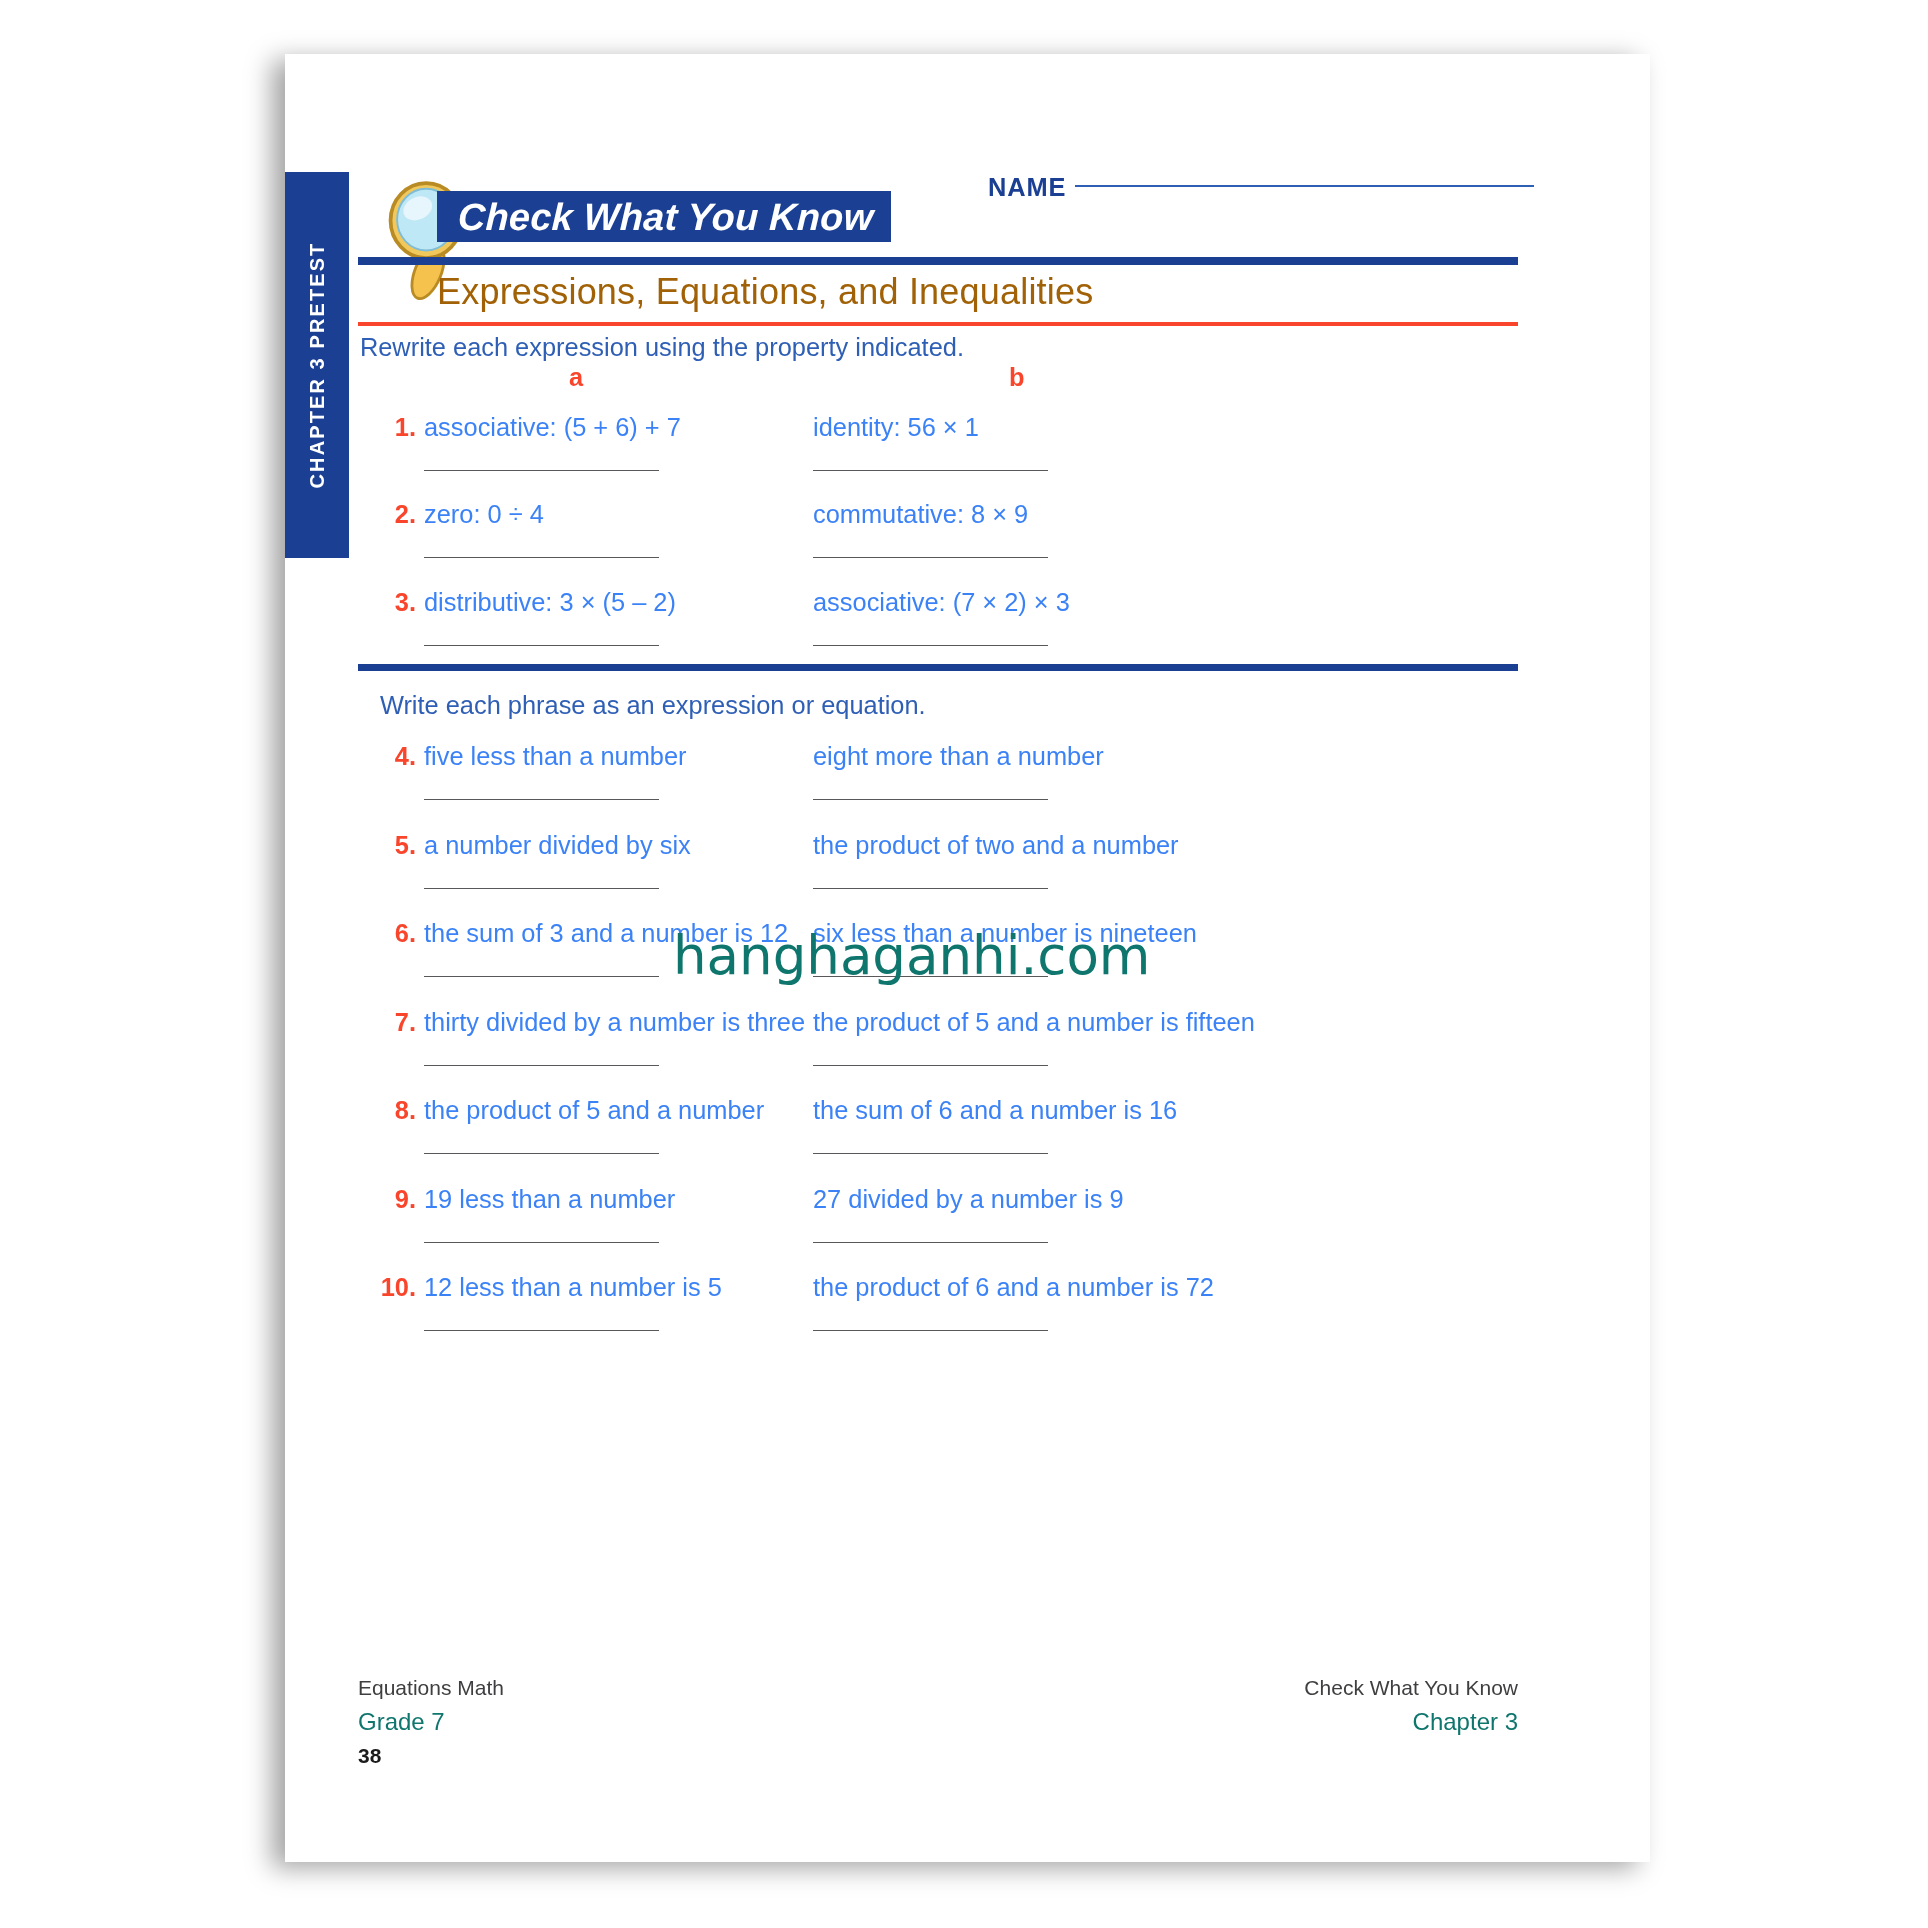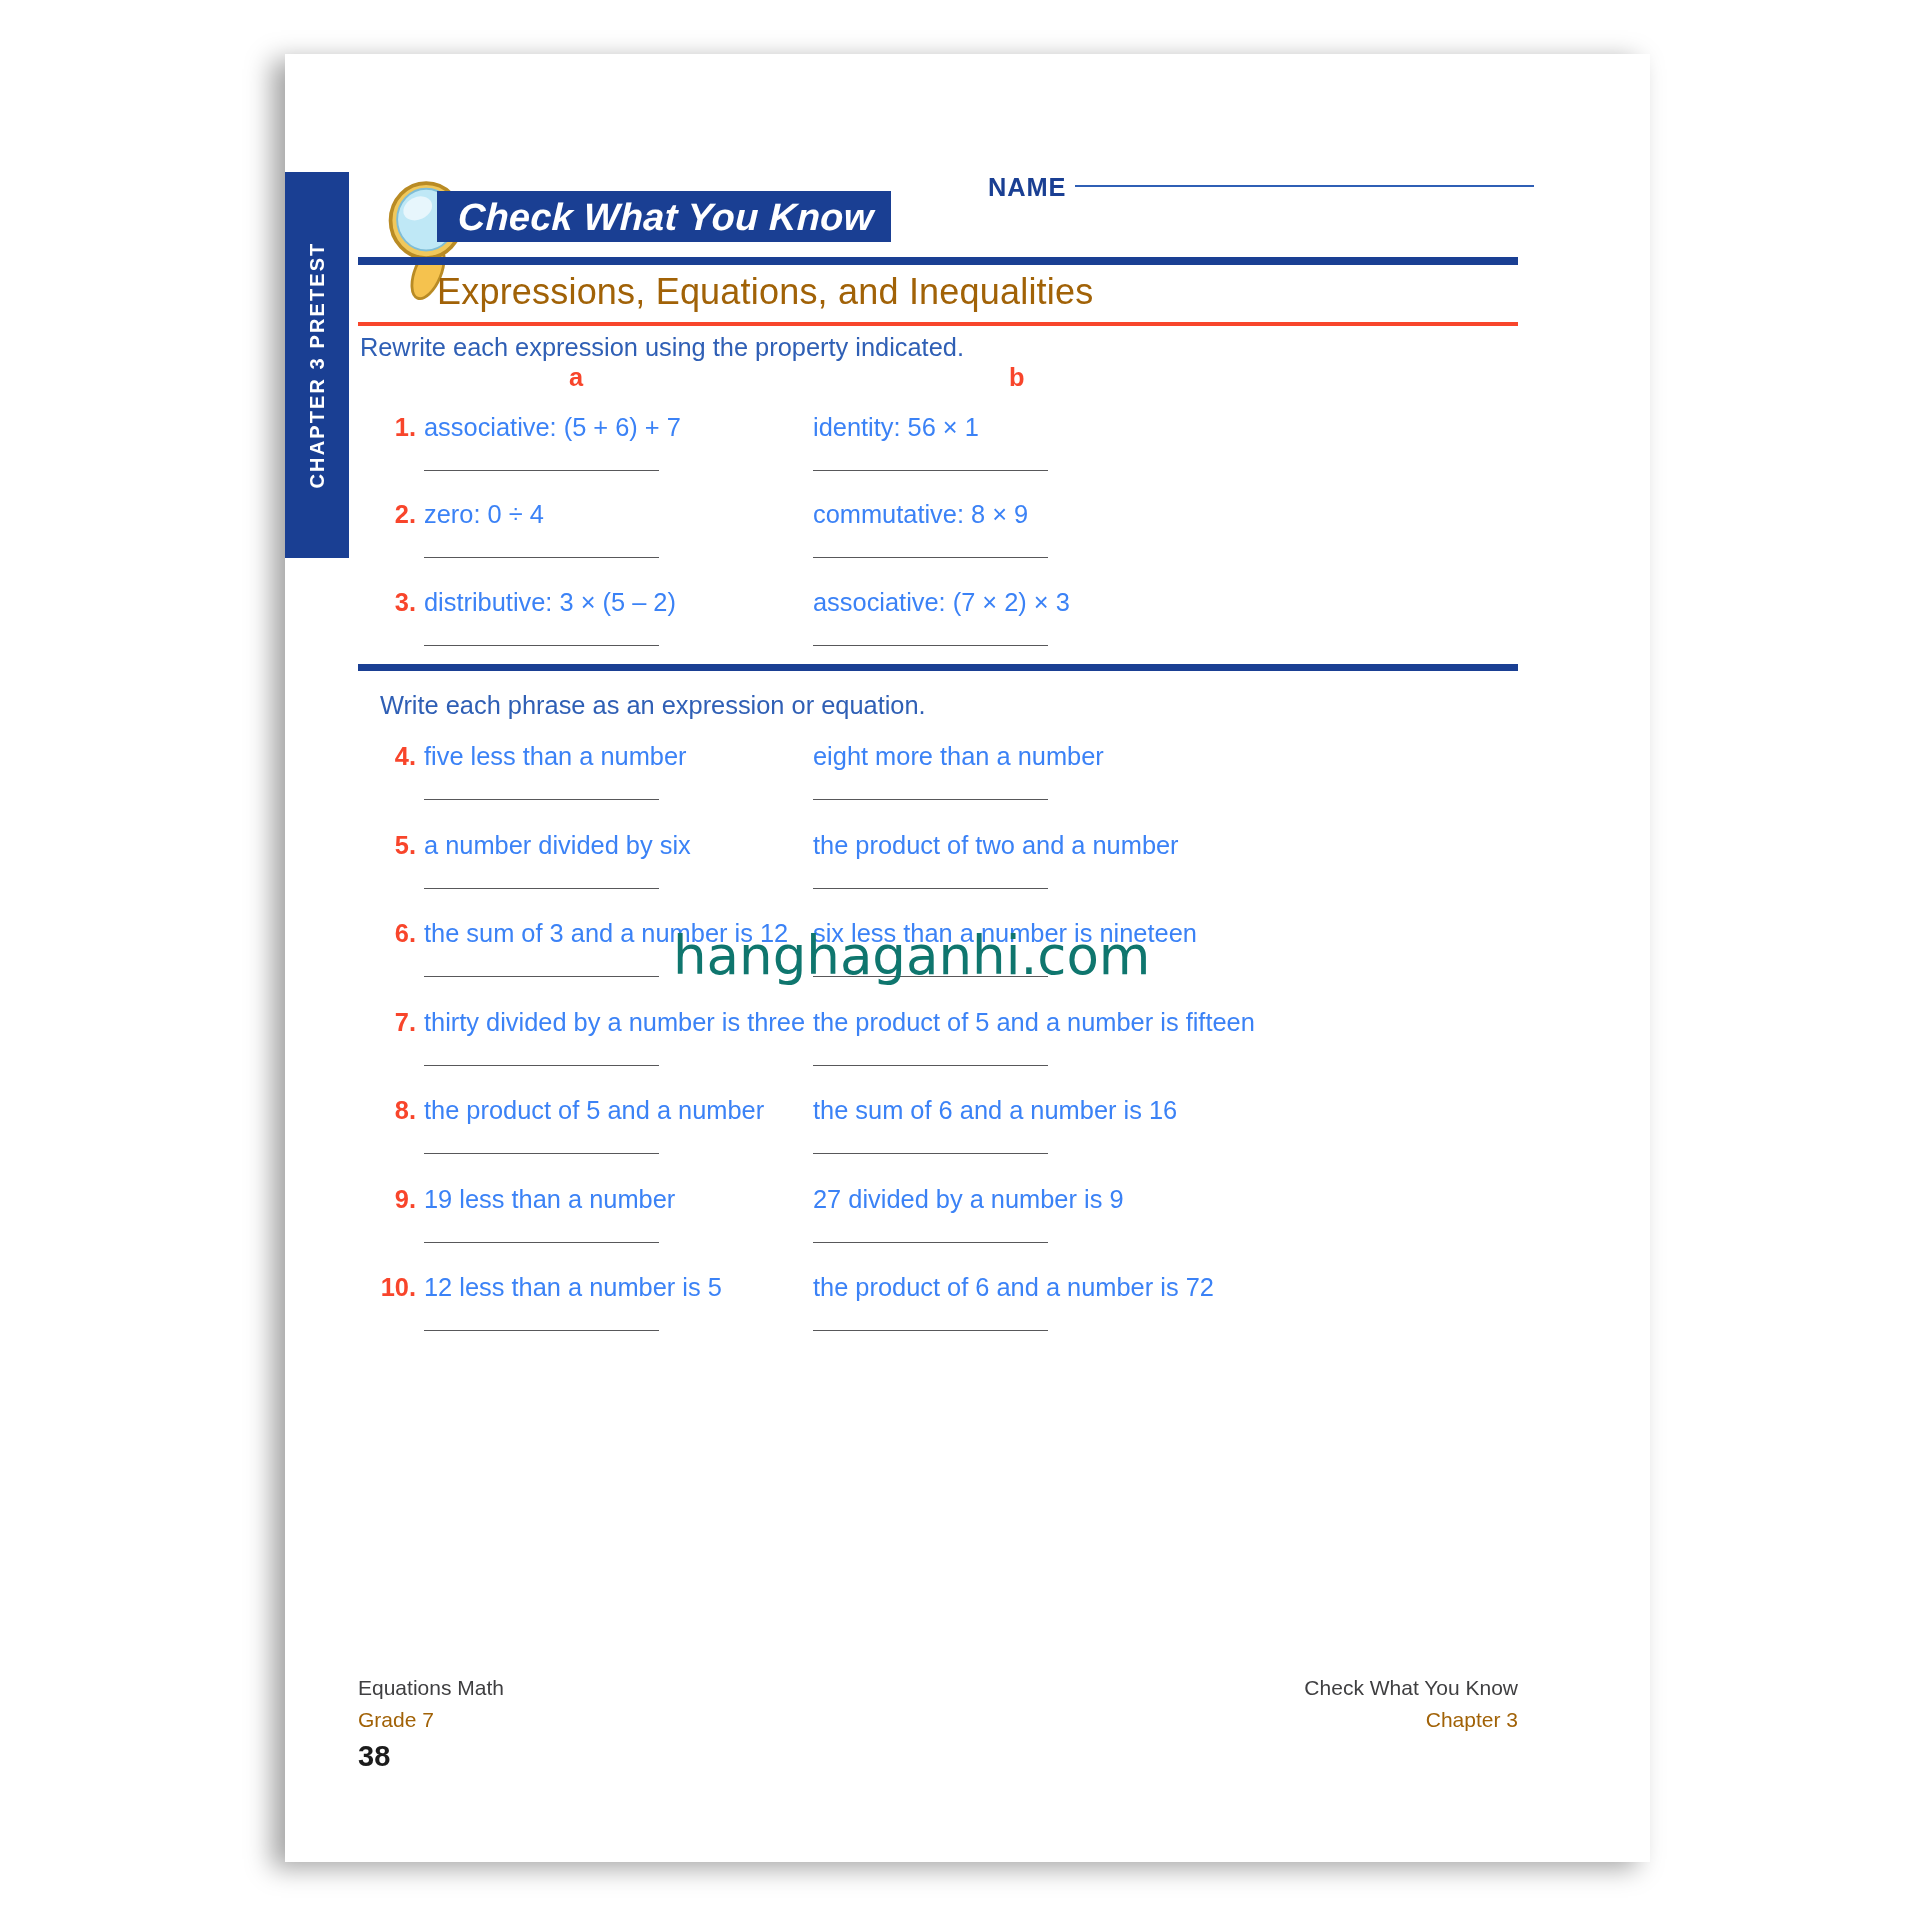--- a/index.html
+++ b/index.html
@@ -223,22 +223,22 @@
     height: 0;
     border-bottom: 1.9px solid #58585a;
   }
   .cell-b .answer-rule { left: 0px; }
 
   
   #footer { position: absolute; left: 0px; top: 1618px; width: 1160px; }
   .footer-left  { position: absolute; left: 0px; }
   .footer-right { position: absolute; right: 0px; text-align: right; }
   .footer-dark  { color: #3f3f41; font-size: 21px; line-height: 1.5; white-space: nowrap; }
-  .footer-red   { color: #a16207; font-size: 21px; line-height: 1.5; white-space: nowrap; }
-  .footer-page  { color: #1c1c1c; font-size: 29px; font-weight: bold; line-height: 1.5; }
+  .footer-red   { color: #0f766e; font-size: 24px; line-height: 1.5; white-space: nowrap; }
+  .footer-page  { color: #1c1c1c; font-size: 21px; font-weight: bold; line-height: 1.5; }
 
   
   #watermark {
     position: absolute;
     left: 315px;
     top: 871px;
     color: #0f766e;
     font-size: 53px;
     letter-spacing: 0px;
     white-space: nowrap;

